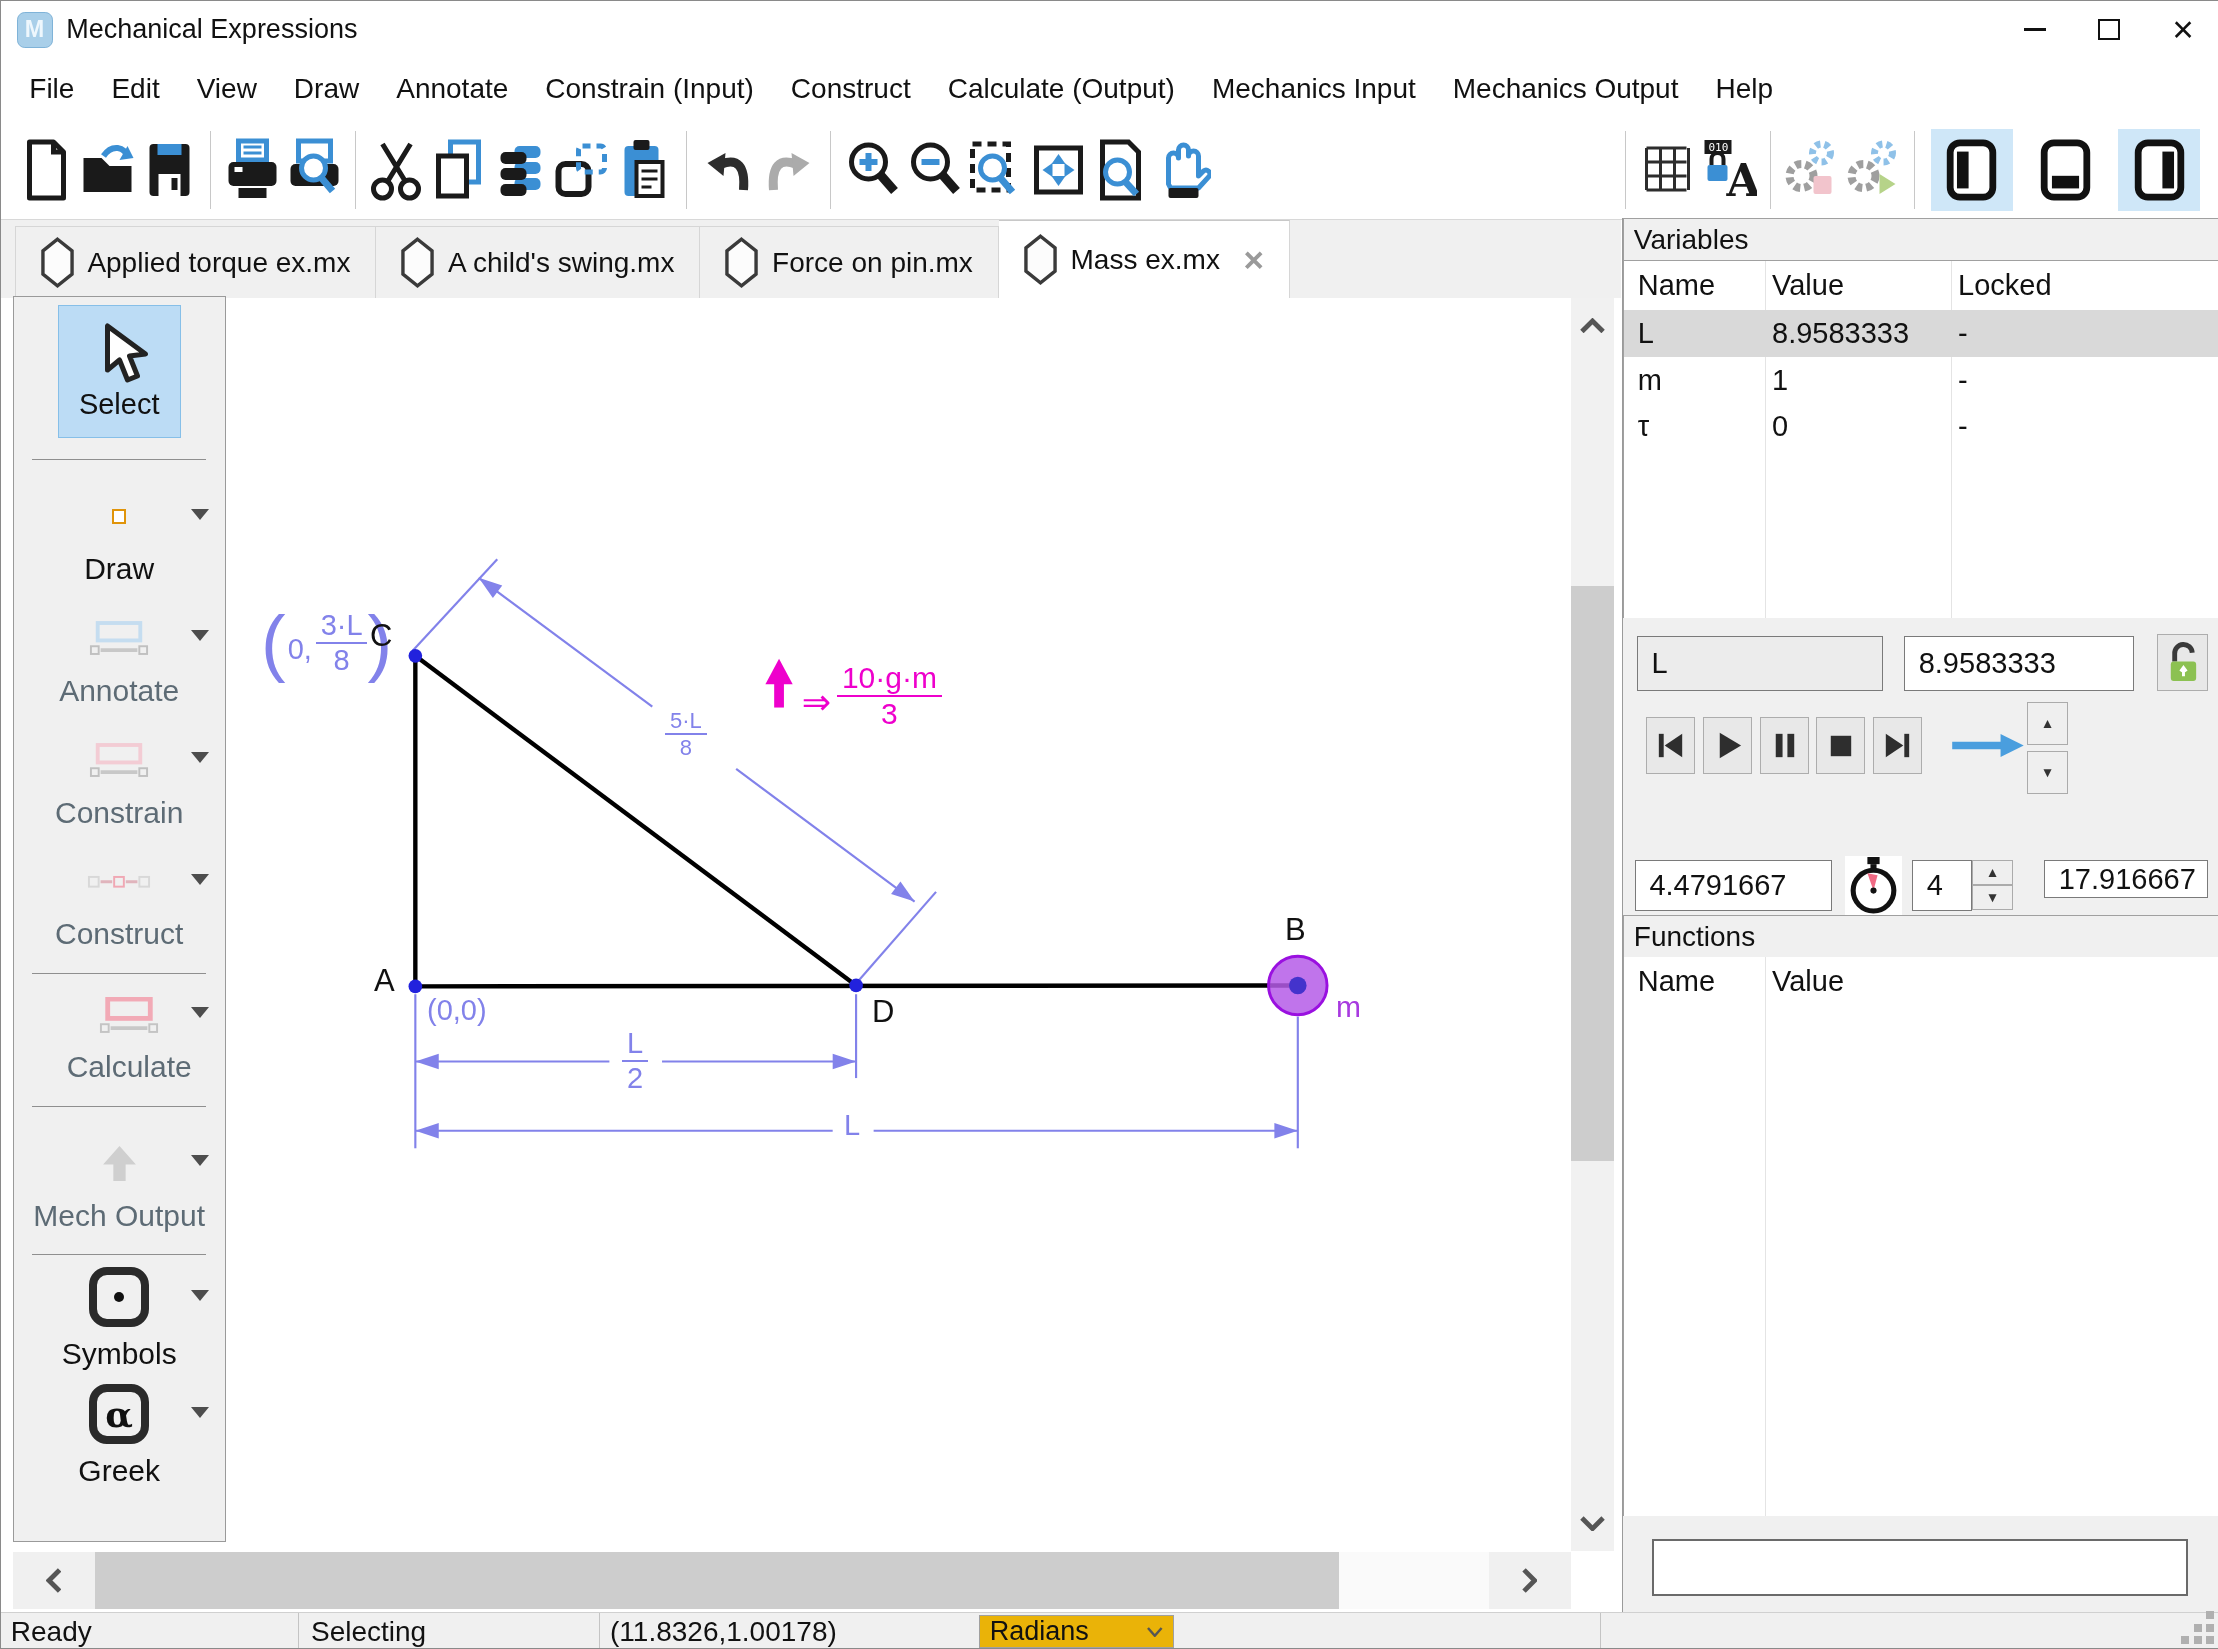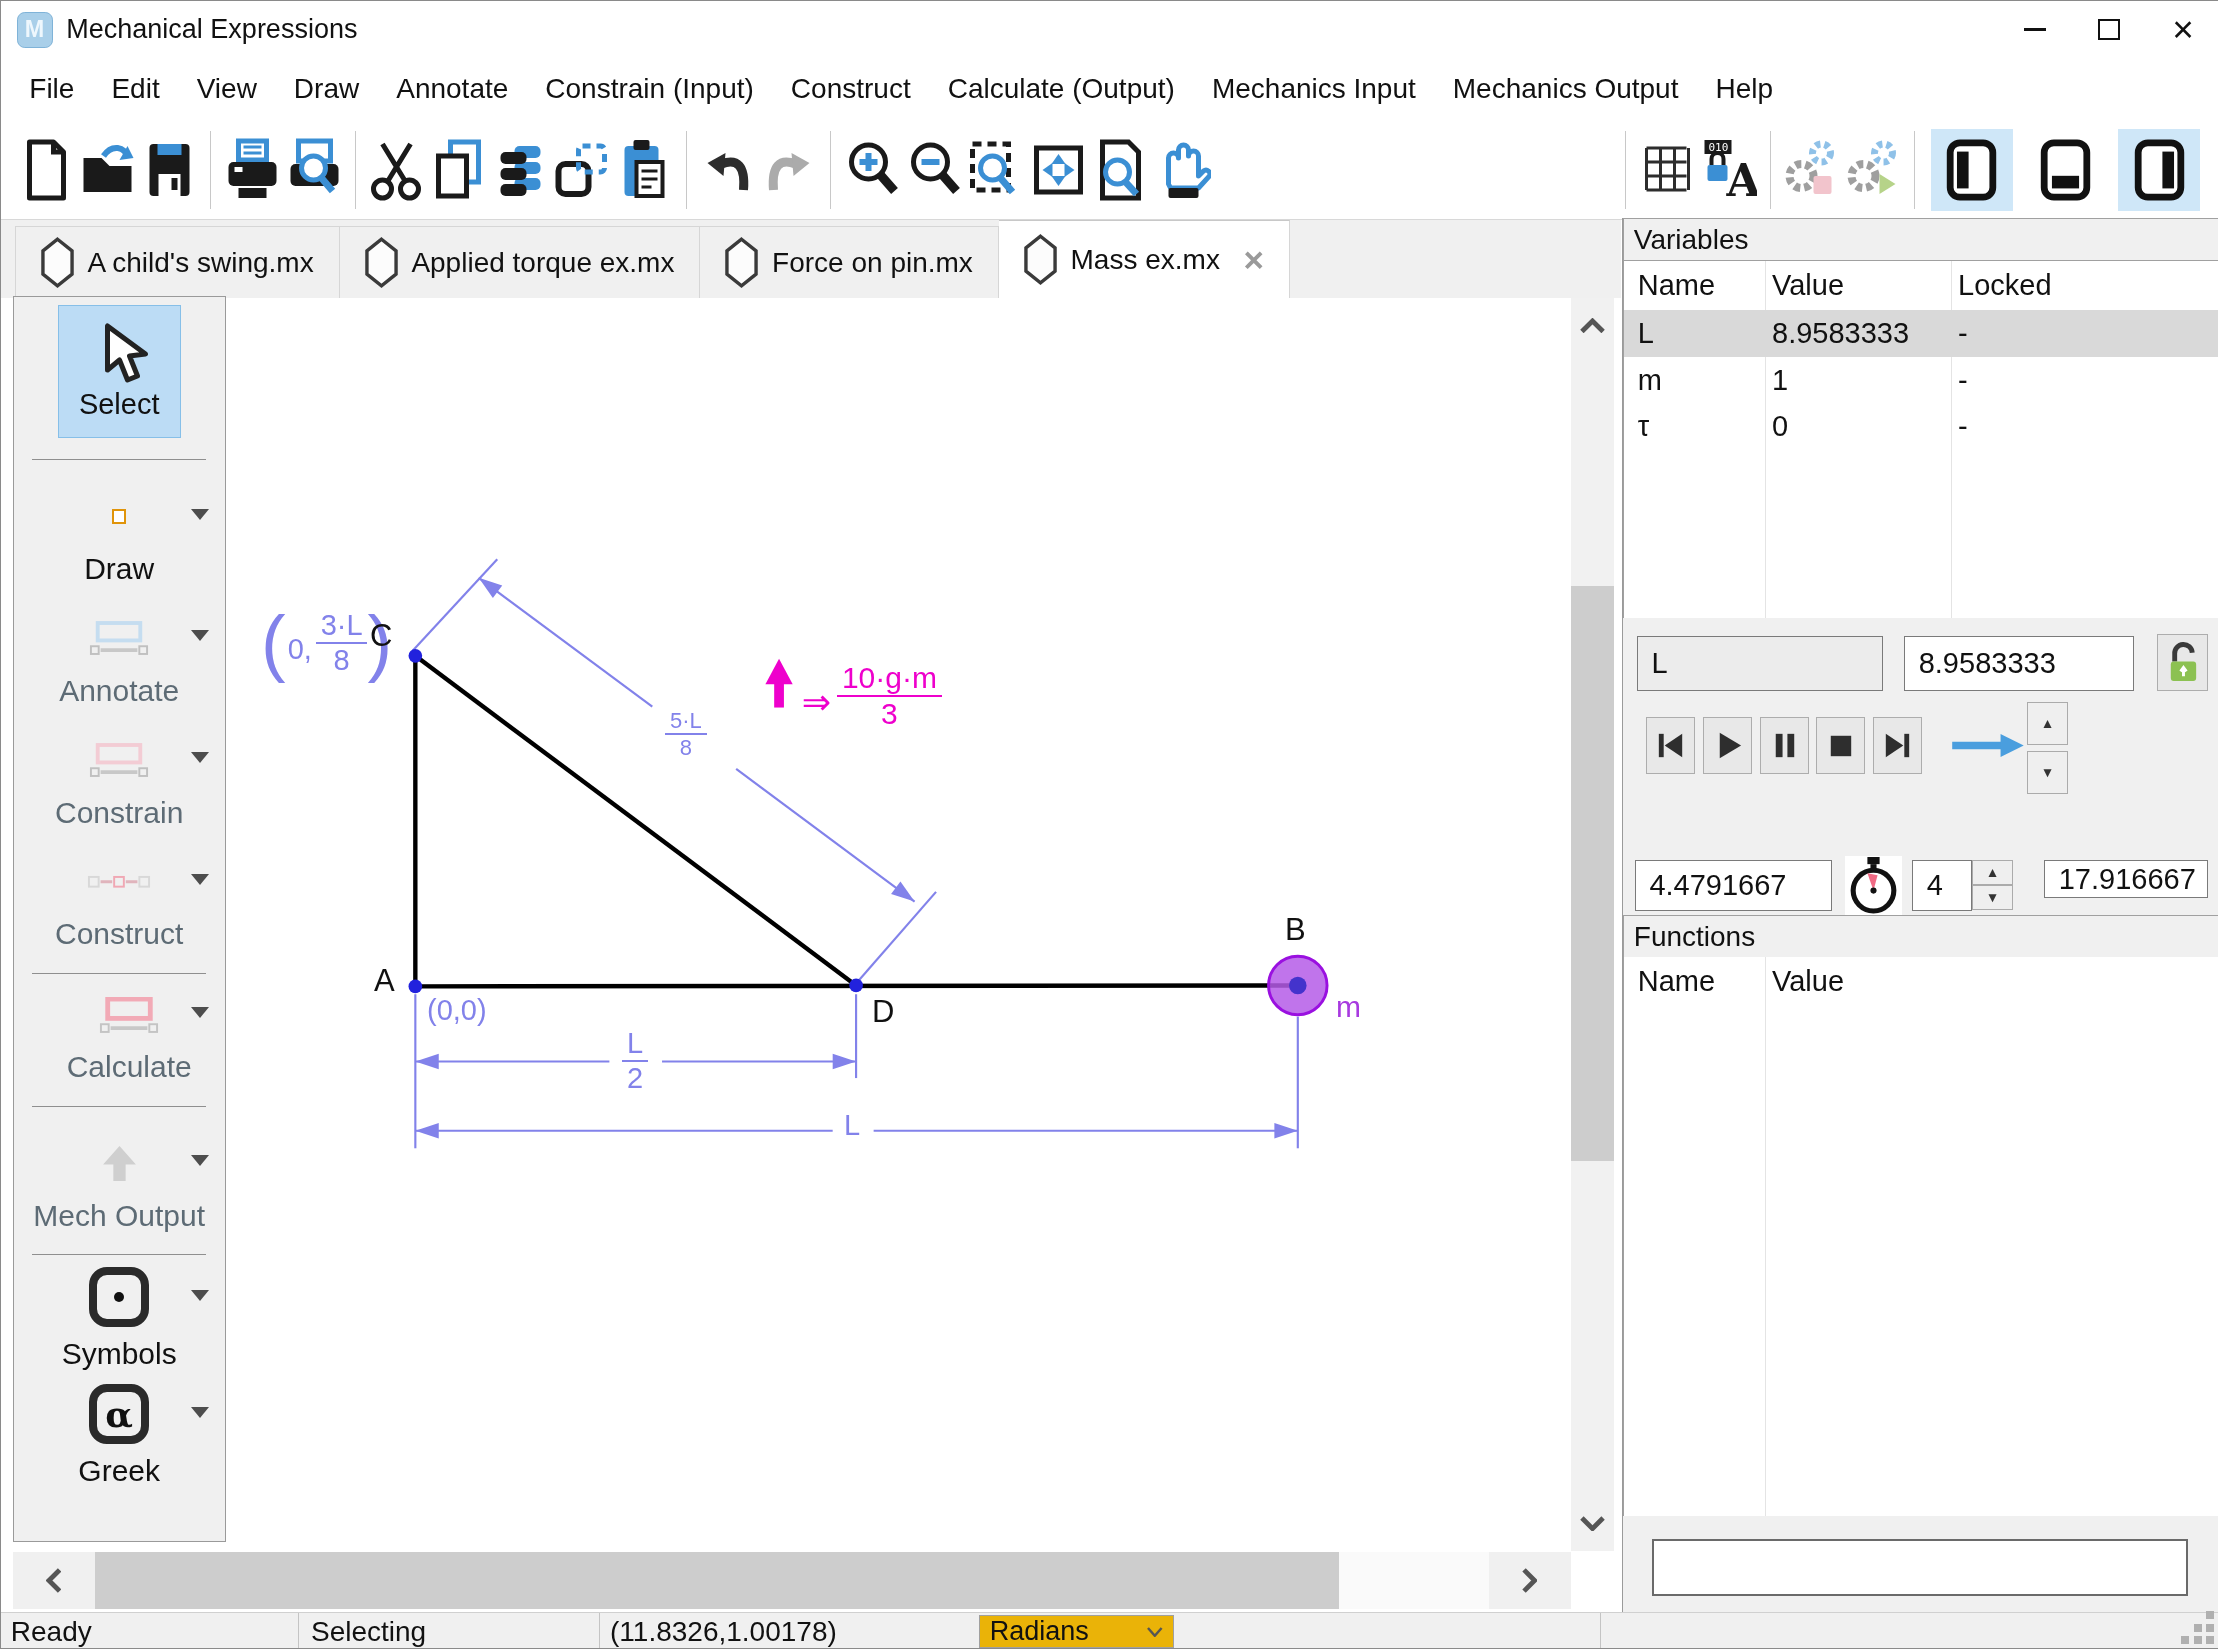--- a/index.html
+++ b/index.html
@@ -325,27 +325,27 @@
           </svg>
         </div>
     </div>
   </div>
 
   <div class="tabrow">
     <div class="tab">
       <svg width="33" height="51" viewBox="0 0 34 52">
           <polygon points="17,2 32,14 32,38 17,50 2,38 2,14" fill="#fcfcfc" stroke="#3a3a3a" stroke-width="3.5"></polygon>
         </svg>
-      <span class="tab-label">A child's swing.mx</span>
+      <span class="tab-label">Applied torque ex.mx</span>
     </div>
     <div class="tab">
       <svg width="33" height="51" viewBox="0 0 34 52">
           <polygon points="17,2 32,14 32,38 17,50 2,38 2,14" fill="#fcfcfc" stroke="#3a3a3a" stroke-width="3.5"></polygon>
         </svg>
-      <span class="tab-label">Applied torque ex.mx</span>
+      <span class="tab-label">A child's swing.mx</span>
     </div>
     <div class="tab">
       <svg width="33" height="51" viewBox="0 0 34 52">
           <polygon points="17,2 32,14 32,38 17,50 2,38 2,14" fill="#fcfcfc" stroke="#3a3a3a" stroke-width="3.5"></polygon>
         </svg>
       <span class="tab-label">Force on pin.mx</span>
     </div>
     <div class="tab active">
       <svg width="33" height="51" viewBox="0 0 34 52">
           <polygon points="17,2 32,14 32,38 17,50 2,38 2,14" fill="#fcfcfc" stroke="#3a3a3a" stroke-width="3.5"></polygon>

